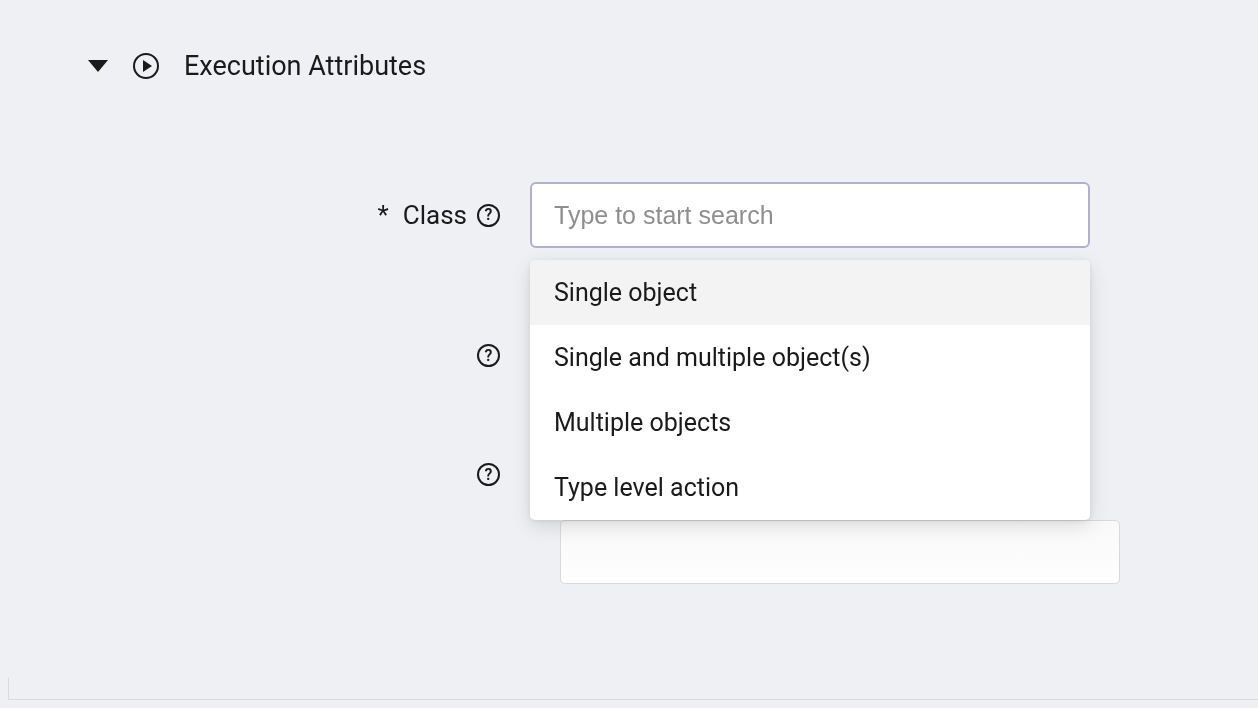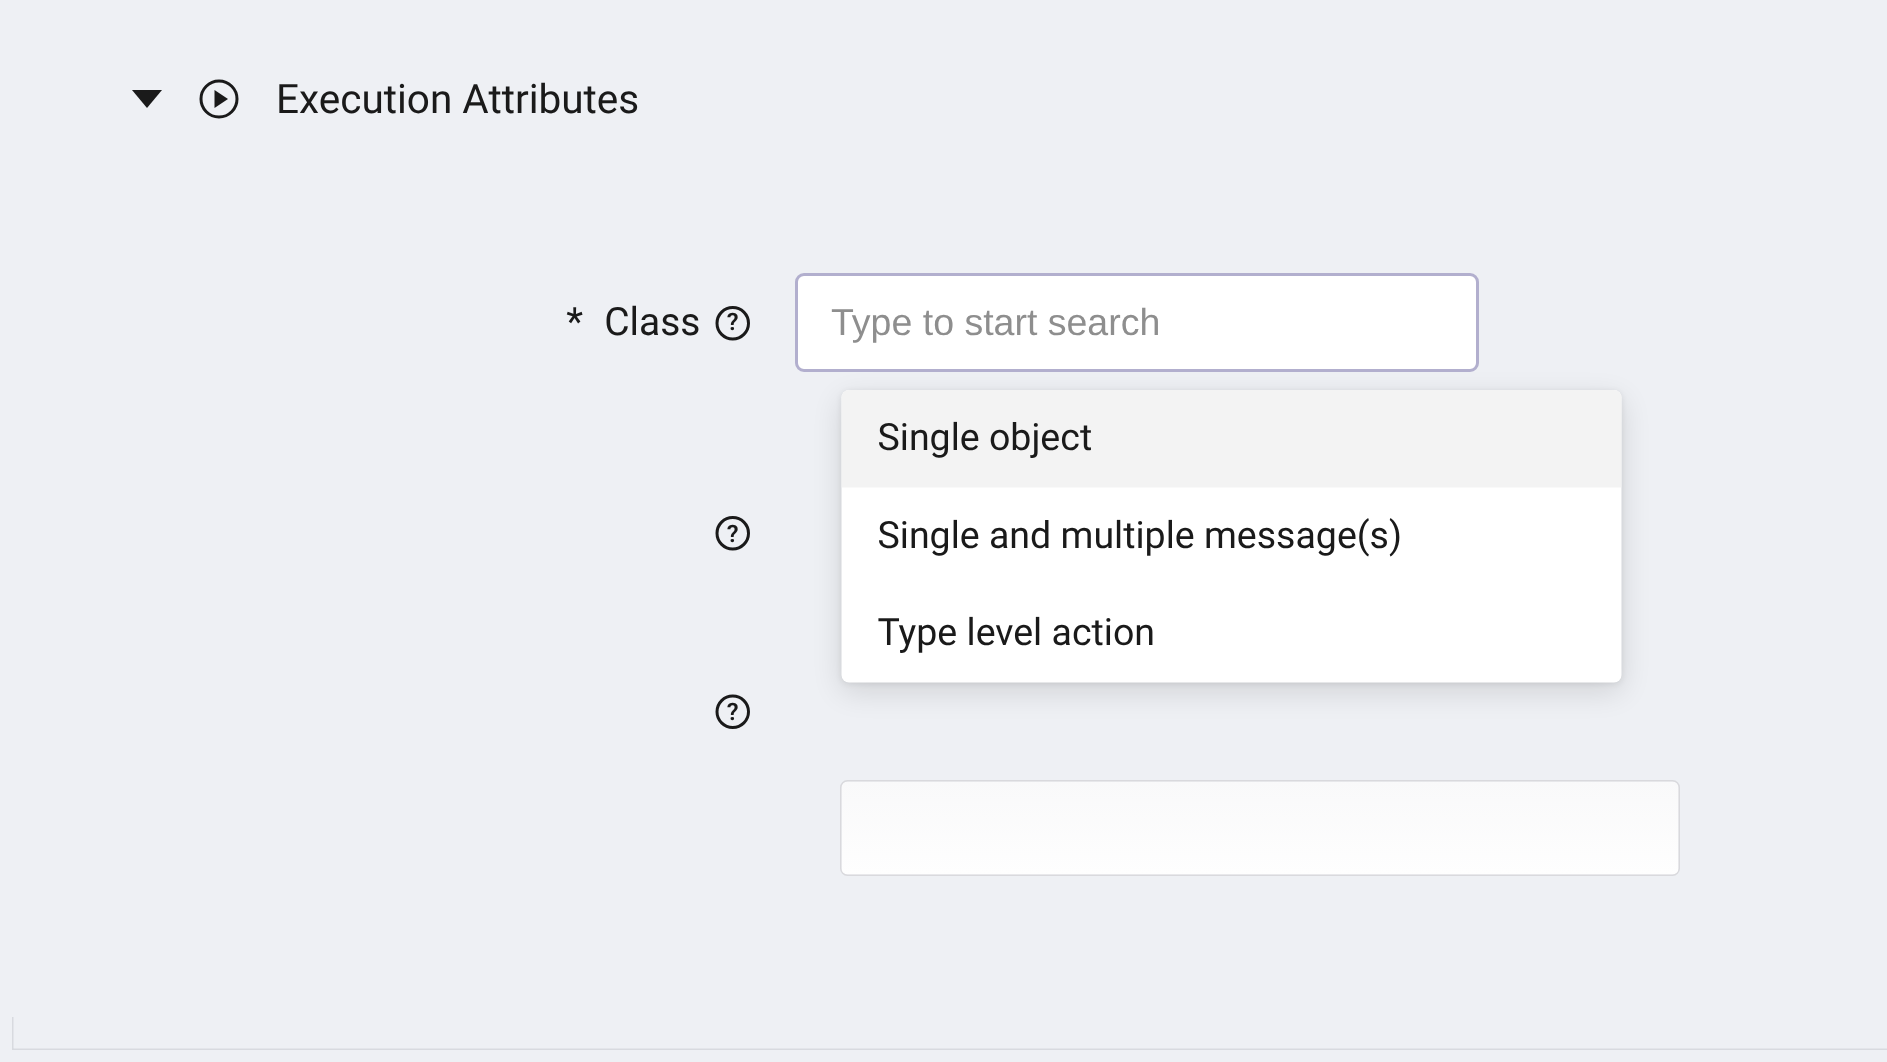--- a/index.html
+++ b/index.html
@@ -94,44 +94,43 @@
       font-size: 16px;
       font-weight: 600;
       cursor: pointer;
       flex-shrink: 0;
       line-height: 1;
     }
     .input-col {
       position: relative;
     }
     .search-input {
-      width: 456px;
+      width: 560px;
       height: 66px;
       border: 2px solid #b2afce;
       border-radius: 6px;
       background: #fff;
       font-size: 25px;
       padding: 0 22px;
       color: #1a1a1a;
       outline: none;
     }
     .search-input::placeholder {
       color: #8e8e8e;
     }
     .dropdown {
       position: absolute;
       top: 78px;
       left: 0;
-      width: 520px;
+      width: 560px;
       background: #fff;
       border-radius: 5px;
       box-shadow: 0 6px 20px rgba(0,0,0,0.12), 0 1px 4px rgba(0,0,0,0.08);
       z-index: 10;
       overflow: hidden;
-      margin-left: 31px;
     }
     .dropdown-item {
       padding: 18px 24px;
       font-size: 25px;
       color: #1a1a1a;
       cursor: pointer;
     }
     .dropdown-item.highlighted {
       background: #f3f3f3;
     }
@@ -178,21 +177,22 @@
     <div class="form-row">
       <div class="label-col">
         <span class="asterisk">*</span>
         <span>Class</span>
         <span class="help-icon">?</span>
       </div>
       <div class="input-col">
         <input type="text" class="search-input" placeholder="Type to start search" style="">
         <div class="dropdown">
           <div class="dropdown-item highlighted">Single object</div>
-          <div class="dropdown-item">Single and multiple message(s)</div>
+          <div class="dropdown-item">Single and multiple object(s)</div>
+          <div class="dropdown-item">Multiple objects</div>
           <div class="dropdown-item">Type level action</div>
         </div>
       </div>
     </div>
 
     <div class="form-row">
       <div class="label-col">
         <span class="help-icon">?</span>
       </div>
     </div>

